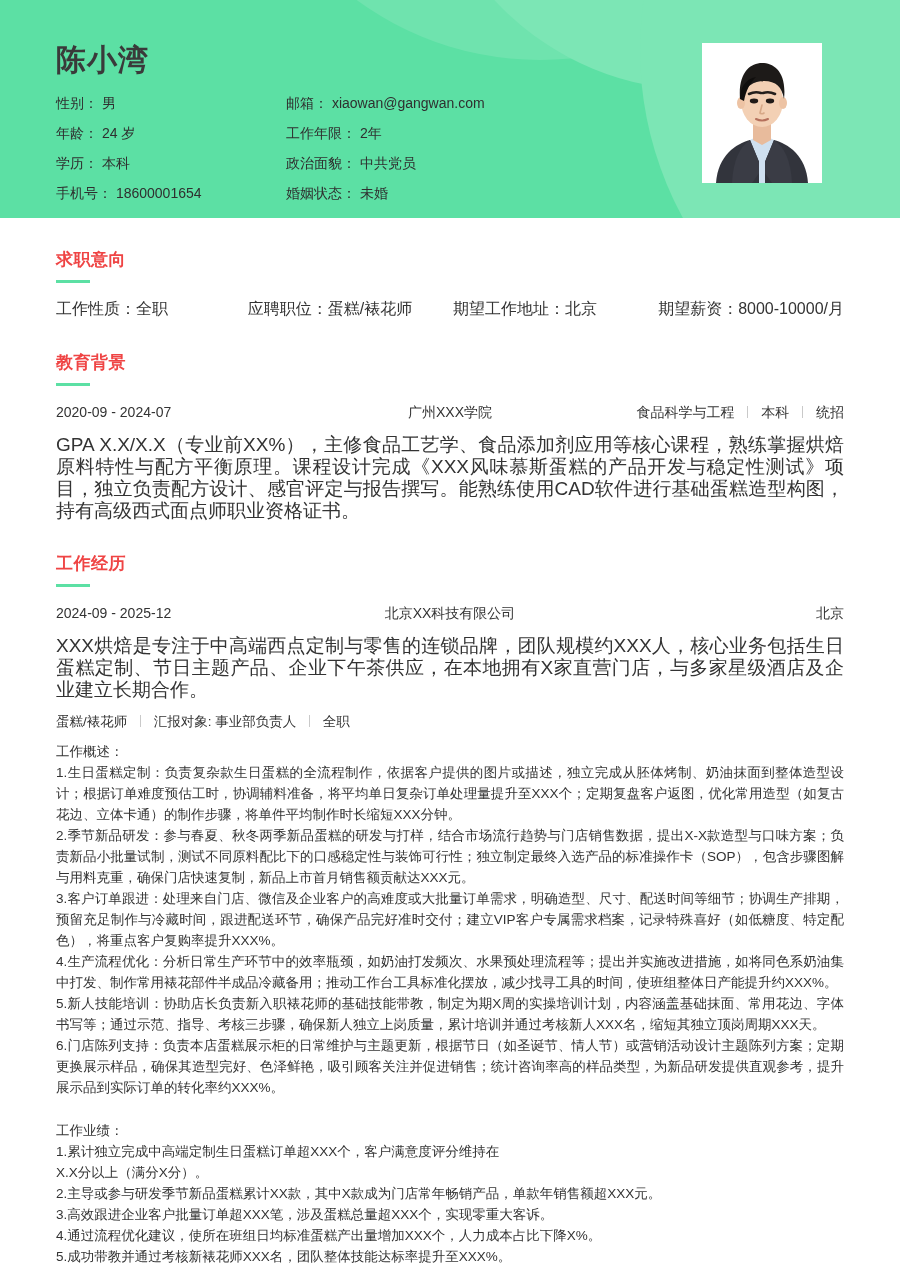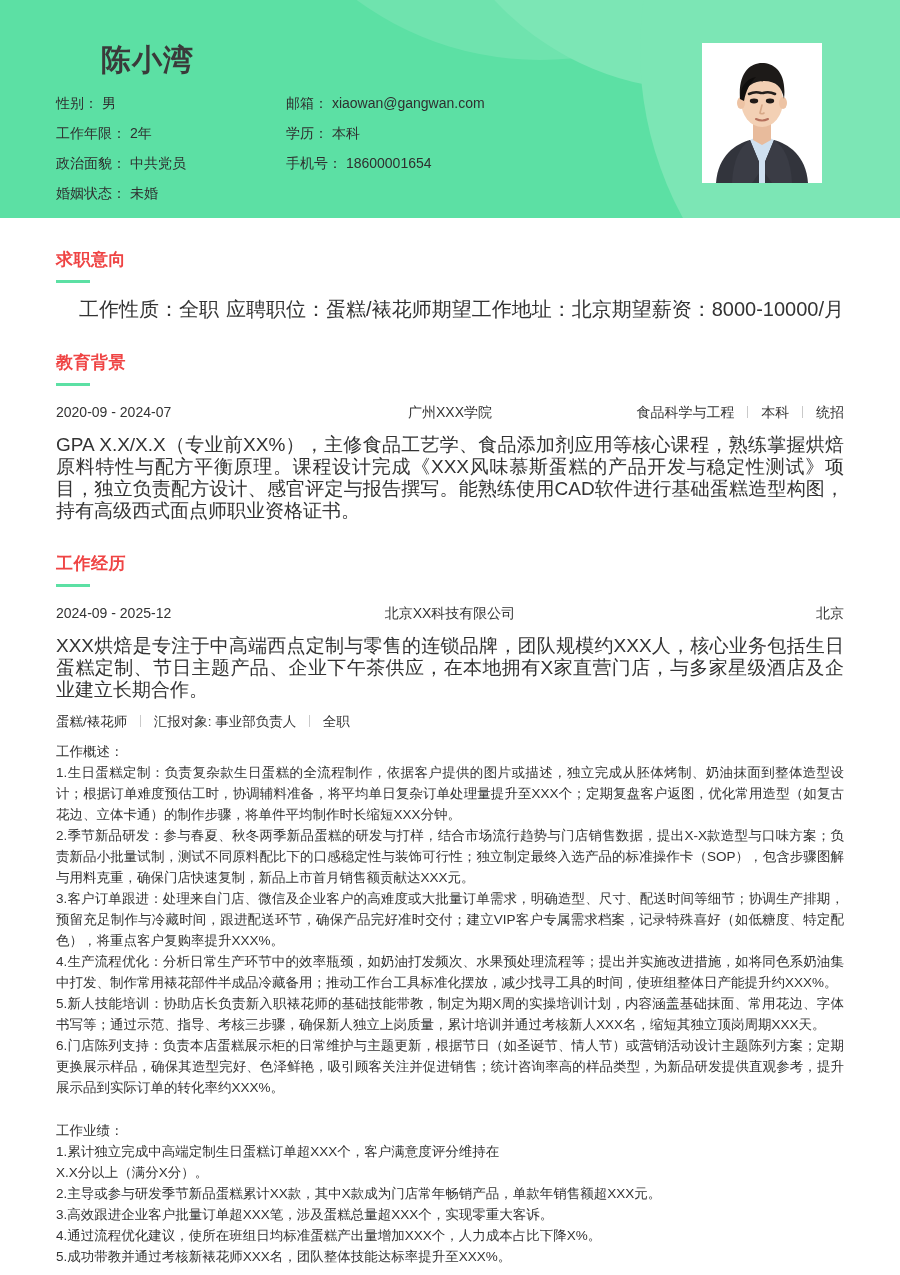--- a/index.html
+++ b/index.html
@@ -24,21 +24,20 @@
   .deco-3 { width: 620px; height: 620px; left: 230px; top: -560px; background: #6fe3ae; }
 
   .name {
     position: absolute;
     left: 56px; top: 40px;
     font-size: 30px;
     font-weight: bold;
     color: #3a3a3a;
     letter-spacing: 1px;
     z-index: 4;
-    margin-left: 45px;
   }
   .info-grid {
     position: absolute;
     left: 56px; top: 92px;
     z-index: 4;
     display: grid;
     grid-template-columns: 230px auto;
     row-gap: 8px;
     column-gap: 0px;
   }
@@ -73,25 +72,24 @@
   }
   .section-rule {
     width: 34px; height: 3px;
     background: #5ce0a4;
     margin-top: 9px;
     margin-bottom: 14px;
   }
 
   .kv-row {
     display: flex;
-    font-size: 20px;
+    font-size: 16px;
     color: #333333;
     line-height: 24px;
     margin-bottom: 14px;
-    margin-left: 23px;
   }
   .kv-row .cell { white-space: nowrap; }
   .kv-c1 { width: 215px; }
   .kv-c2 { width: 230px; }
   .kv-c3 { width: 230px; }
   .kv-c4 { flex: 1; text-align: center; }
 
   .entry-head {
     display: flex;
     align-items: center;
@@ -158,20 +156,24 @@
   <div class="info-grid">
     <div class="info-item">
       <span class="lbl">性别：</span>
       <span class="val">男</span>
     </div>
     <div class="info-item">
       <span class="lbl">邮箱：</span>
       <span class="val">xiaowan@gangwan.com</span>
     </div>
     <div class="info-item">
+      <span class="lbl">年龄：</span>
+      <span class="val">24 岁</span>
+    </div>
+    <div class="info-item">
       <span class="lbl">工作年限：</span>
       <span class="val">2年</span>
     </div>
     <div class="info-item">
       <span class="lbl">学历：</span>
       <span class="val">本科</span>
     </div>
     <div class="info-item">
       <span class="lbl">政治面貌：</span>
       <span class="val">中共党员</span>

